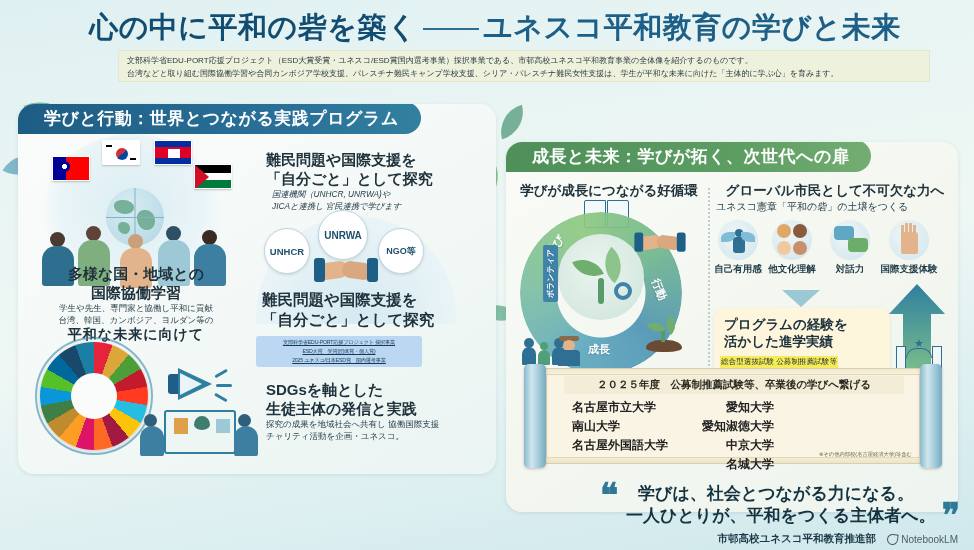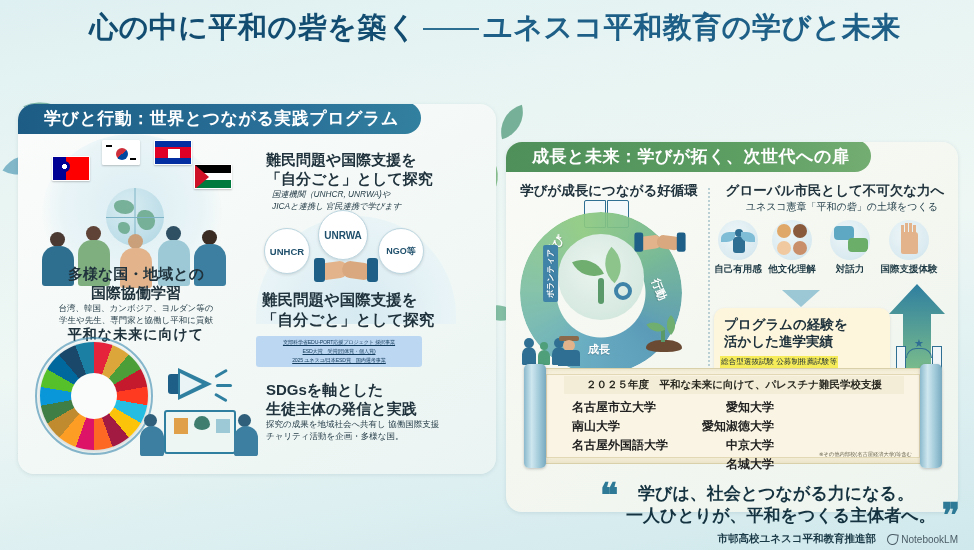--- a/index.html
+++ b/index.html
@@ -162,20 +162,24 @@
 </style>
 </head>
 <body>
 
 <div id="poster">
 
   <div class="hdr">
     <div class="hdr-title">
       <span class="accent">心の中に平和の砦を築く</span><span class="dash">——</span><span>ユネスコ平和教育の学びと未来</span>
     </div>
+    <div class="hdr-sub">
+      <div>文部科学省EDU-PORT応援プロジェクト（ESD大賞受賞・ユネスコ/ESD賞国内選考事業）採択事業である、市邨高校ユネスコ平和教育事業の全体像を紹介するのものです。</div>
+      <div>台湾などと取り組む国際協働学習や合同カンボジア学校支援、パレスチナ難民キャンプ学校支援、シリア・パレスチナ難民女性支援は、学生が平和な未来に向けた「主体的に学ぶ心」を育みます。</div>
+    </div>
   </div>
 
   <div class="bigleaf" style="left:30px;top:96px;width:40px;height:40px;transform:rotate(-25deg);background:#6fae9c;"></div>
   <div class="bigleaf" style="left:62px;top:120px;width:34px;height:34px;transform:rotate(35deg);background:#8cc48c;"></div>
   <div class="bigleaf" style="left:8px;top:150px;width:30px;height:30px;transform:rotate(-60deg);background:#5fa3bb;opacity:.75;"></div>
   <div class="bigleaf" style="left:470px;top:150px;width:32px;height:32px;transform:rotate(18deg);background:#7fbb84;"></div>
   <div class="bigleaf" style="left:486px;top:300px;width:26px;height:26px;transform:rotate(-40deg);background:#78b89a;"></div>
   <div class="bigleaf" style="left:24px;top:430px;width:34px;height:34px;transform:rotate(120deg);background:#74b489;"></div>
   <div class="bigleaf" style="left:498px;top:108px;width:28px;height:28px;transform:rotate(75deg);background:#6aa98f;"></div>
   <div class="vine" style="left:210px;top:160px;width:260px;height:300px;border-color:#bcd9dd;border-top-color:transparent;border-right-color:transparent;"></div>
@@ -222,22 +226,22 @@
     <div class="person" style="left:176px;top:126px;">
       <div class="p-head" style="left:8px;top:0;width:15px;height:15px;background:#3a2b23;"></div>
       <div class="p-body" style="left:0;top:14px;width:32px;height:42px;background:#3d7fa0;"></div>
     </div>
 
     <div class="txt t-head" style="left:12px;top:160px;width:212px;text-align:center;font-size:15px;">
       <div>多様な国・地域との</div>
       <div>国際協働学習</div>
     </div>
     <div class="txt t-sub" style="left:8px;top:198px;width:220px;text-align:center;font-size:8.5px;color:#2a414c;">
+      <div>学生や先生、専門家と協働し平和に貢献</div>
       <div>台湾、韓国、カンボジア、ヨルダン等の</div>
-      <div>学生や先生、専門家と協働し平和に貢献</div>
     </div>
     <div class="txt" style="left:8px;top:222px;width:220px;text-align:center;font-size:14px;font-weight:bold;letter-spacing:1px;">平和な未来に向けて</div>
 
     <div class="sdg-wheel">
       <div class="sdg-ring"></div>
       <div class="sdg-hole"></div>
     </div>
     <div class="megaphone">
       <div class="mg-body"></div>
       <div class="mg-cone"></div>
@@ -259,21 +263,21 @@
       <div class="p-head" style="left:4px;top:0;width:13px;height:13px;background:#2f5f7a;"></div>
       <div class="p-body" style="left:0;top:12px;width:24px;height:30px;background:#3d7fa0;"></div>
     </div>
 
     <div class="txt t-head" style="left:248px;top:276px;font-size:15px;">
       <div>SDGsを軸とした</div>
       <div>生徒主体の発信と実践</div>
     </div>
     <div class="txt t-sub" style="left:248px;top:314px;font-size:8.5px;color:#2a414c;">
       <div>探究の成果を地域社会へ共有し 協働国際支援</div>
-      <div>チャリティ活動を企画・多様な国。</div>
+      <div>チャリティ活動を企画・ユネスコ。</div>
     </div>
 
     <div class="txt t-head" style="left:248px;top:46px;font-size:15px;">
       <div>難民問題や国際支援を</div>
       <div>「自分ごと」として探究</div>
     </div>
     <div class="txt t-sub" style="left:254px;top:84px;font-size:8.3px;color:#2a414c;font-style:italic;">
       <div>国連機関（UNHCR, UNRWA)や</div>
       <div>JICAと連携し 官民連携で学びます</div>
     </div>
@@ -347,21 +351,21 @@
       <div>のサイクルを経験します。</div>
     </div>
     <div class="txt" style="left:2px;top:262px;width:200px;text-align:center;font-size:5.6px;line-height:1.8;color:#3b4f58;">
       <div>シリア・パレスチナ難民女性フェアトレード 支援</div>
       <div>パレスチナ難民学校支援・カンボジア貧困学校支援</div>
     </div>
 
     <div class="vdots" style="left:202px;top:46px;height:230px;"></div>
 
     <div class="txt" style="left:210px;top:40px;width:238px;text-align:center;font-size:13.5px;font-weight:bold;">グローバル市民として不可欠な力へ</div>
-    <div class="txt" style="left:194px;top:58px;width:238px;text-align:right;font-size:10px;color:#25404c;">ユネスコ憲章「平和の砦」の土壌をつくる</div>
+    <div class="txt" style="left:210px;top:58px;width:238px;text-align:left;font-size:10px;color:#25404c;">ユネスコ憲章「平和の砦」の土壌をつくる</div>
 
     <div class="skill" style="left:208px;top:78px;">
       <div class="skill-ic">
         <div style="position:absolute;left:17px;top:9px;width:8px;height:8px;border-radius:50%;background:#2f6f93;"></div>
         <div style="position:absolute;left:15px;top:17px;width:12px;height:16px;background:#2f6f93;border-radius:3px;"></div>
         <div style="position:absolute;left:3px;top:12px;width:14px;height:10px;background:#7fbcd6;border-radius:60% 0 60% 0;"></div>
         <div style="position:absolute;right:3px;top:12px;width:14px;height:10px;background:#7fbcd6;border-radius:0 60% 0 60%;"></div>
       </div>
       <div class="skill-lb">自己有用感</div>
     </div>
@@ -419,21 +423,21 @@
       <div style="position:absolute;left:12px;top:10px;width:26px;height:10px;border:1.6px solid #2f6f93;border-bottom:none;border-radius:12px 12px 0 0;"></div>
       <div style="position:absolute;left:20px;top:0;width:10px;height:10px;color:#2f6f93;font-size:11px;line-height:10px;text-align:center;">★</div>
     </div>
   </div>
 
   <div class="scroll">
     <div class="scroll-paper"></div>
     <div class="scroll-inner"></div>
     <div class="rod" style="left:0;"></div>
     <div class="rod" style="right:0;"></div>
-    <div class="scroll-title">２０２５年度　平和な未来に向けて、パレスチナ難民学校支援</div>
+    <div class="scroll-title">２０２５年度　公募制推薦試験等、卒業後の学びへ繋げる</div>
     <div class="uni-col" style="left:48px;">
       <div>名古屋市立大学</div>
       <div>南山大学</div>
       <div>名古屋外国語大学</div>
     </div>
     <div class="uni-col" style="left:178px;text-align:right;">
       <div>愛知大学</div>
       <div>愛知淑徳大学</div>
       <div>中京大学</div>
       <div>名城大学</div>

